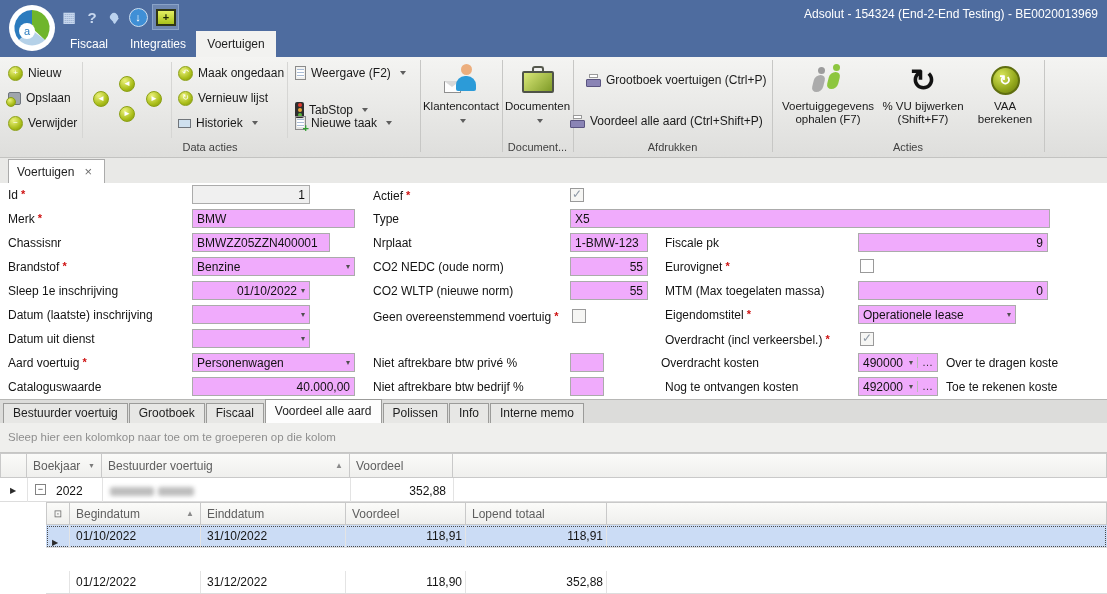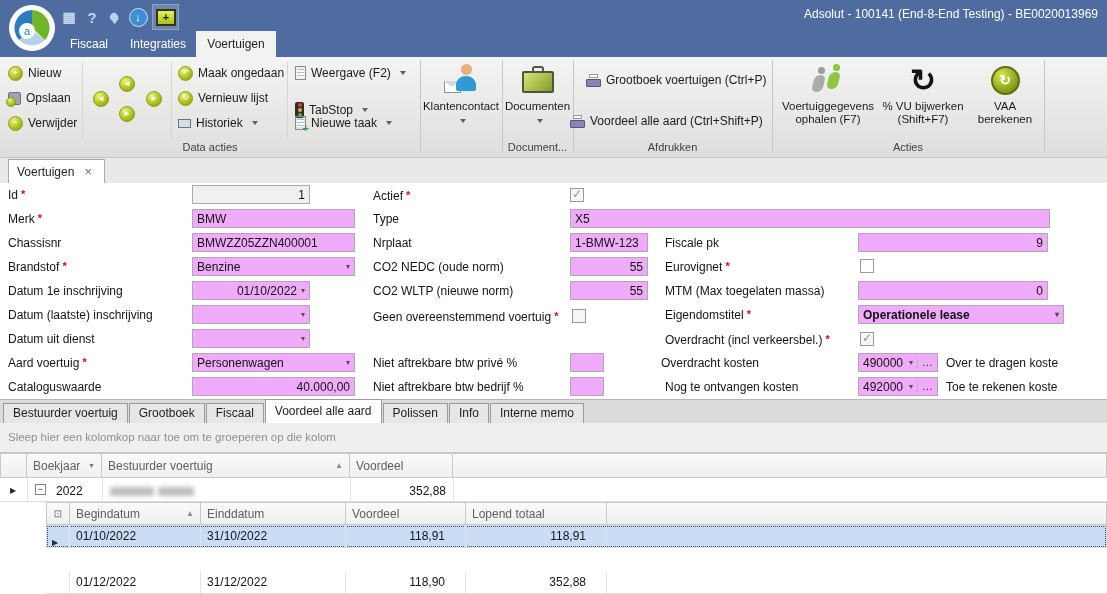--- a/index.html
+++ b/index.html
@@ -117,21 +117,21 @@
   .grow-line{position:absolute;width:1px;background:#E3E3E3;}
   .expand{position:absolute;font-size:8px;color:#2B2B2B;}
   .colbox{position:absolute;width:11px;height:11px;box-sizing:border-box;border:1px solid #828282;background:#fff;
           font-size:9px;line-height:8px;text-align:center;color:#333;}
   .gtext{position:absolute;font-size:12px;color:#111;white-space:nowrap;}
   .blurseg{position:absolute;height:9px;background:#BDBDBD;border-radius:2px;filter:blur(2px);}
   .drow{position:absolute;left:46px;width:1061px;height:23px;box-sizing:border-box;border-bottom:1px solid #DDDDDD;background:#fff;}
   .drow.selrow{background:#CBDCF5;outline:1px dotted #4A4A4A;outline-offset:-2px;}
   .dcell{position:absolute;top:0;height:22px;line-height:22px;font-size:12px;color:#141414;box-sizing:border-box;
          border-right:1px solid #E4E4E4;overflow:hidden;white-space:nowrap;padding:0 6px;}
-  .dcell.num{text-align:right;padding-right:20px;}
+  .dcell.num{text-align:right;padding-right:3px;}
   .c-ind{left:0;width:24px;padding:0;}
   .c-beg{left:24px;width:131px;}
   .c-eind{left:155px;width:145px;}
   .c-voor{left:300px;width:120px;}
   .c-lop{left:420px;width:141px;}
   .c-fill{left:561px;width:500px;border-right:none;}
 </style>
 </head>
 <body>
 
@@ -154,21 +154,21 @@
         <i class="pinhead"></i>
         <i class="pintail"></i>
       </span>
     <div class="qi-hl"></div>
     <span class="qi" style="left:128px;width:20px;">
         <span class="dlcirc">↓</span>
       </span>
     <span class="qi" style="left:156px;width:20px;">
         <span class="addbox">+</span>
       </span>
-    <div class="title">Adsolut - 100141 (End-8-End Testing) - BE0020013969</div>
+    <div class="title">Adsolut - 154324 (End-2-End Testing) - BE0020013969</div>
     <div class="rtab" style="left:58px;width:62px;">Fiscaal</div>
     <div class="rtab" style="left:122px;width:72px;">Integraties</div>
     <div class="rtab active" style="left:196px;width:80px;">Voertuigen</div>
   </div>
 
   <div class="ribbon">
     <div class="isep" style="left:82px;"></div>
     <div class="isep" style="left:171px;"></div>
     <div class="isep" style="left:287px;"></div>
     <div class="vsep" style="left:420px;"></div>
@@ -311,27 +311,27 @@
     </div>
   </div>
 
   <div class="formarea"></div>
 
   <div class="lbl req" style="left:8px;top:188px;">Id</div>
   <input class="fld ro r" style="left: 192px; top: 185px; width: 118px;" readonly="" value="1">
   <div class="lbl req" style="left:8px;top:212px;">Merk</div>
   <input class="fld" style="left: 192px; top: 209px; width: 163px;" value="BMW">
   <div class="lbl" style="left:8px;top:236px;">Chassisnr</div>
-  <input class="fld" style="left: 192px; top: 233px; width: 163px;" value="BMWZZ05ZZN400001">
+  <input class="fld" style="left: 192px; top: 233px; width: 138px;" value="BMWZZ05ZZN400001">
   <div class="lbl req" style="left:8px;top:260px;">Brandstof</div>
   <div class="fld sel" style="left:192px;top:257px;width:163px;">
     <span class="val">Benzine</span>
     <span class="arr">▾</span>
   </div>
-  <div class="lbl" style="left:8px;top:284px;">Datum 1e inschrijving</div>
+  <div class="lbl" style="left:8px;top:284px;">Sleep 1e inschrijving</div>
   <div class="fld sel" style="left:192px;top:281px;width:118px;">
     <span class="val r">01/10/2022</span>
     <span class="arr">▾</span>
   </div>
   <div class="lbl" style="left:8px;top:308px;">Datum (laatste) inschrijving</div>
   <div class="fld sel" style="left:192px;top:305px;width:118px;">
     <span class="val r"></span>
     <span class="arr">▾</span>
   </div>
   <div class="lbl" style="left:8px;top:332px;">Datum uit dienst</div>
@@ -366,21 +366,21 @@
   <div class="lbl" style="left:373px;top:380px;">Niet aftrekbare btw bedrijf %</div>
   <input class="fld r" style="left: 570px; top: 377px; width: 34px;" value="">
 
   <div class="lbl" style="left:665px;top:236px;">Fiscale pk</div>
   <input class="fld r" style="left: 858px; top: 233px; width: 190px;" value="9">
   <div class="lbl req" style="left:665px;top:260px;">Eurovignet</div>
   <div class="cb" style="left:860px;top:259px;"></div>
   <div class="lbl" style="left:665px;top:284px;">MTM (Max toegelaten massa)</div>
   <input class="fld r" style="left: 858px; top: 281px; width: 190px;" value="0">
   <div class="lbl req" style="left:665px;top:308px;">Eigendomstitel</div>
-  <div class="fld sel" style="left:858px;top:305px;width:206px;font-weight:bold;">
+  <div class="fld sel" style="left:858px;top:305px;width:158px;">
     <span class="val">Operationele lease</span>
     <span class="arr">▾</span>
   </div>
   <div class="lbl req" style="left:665px;top:333px;">Overdracht (incl verkeersbel.)</div>
   <div class="cb dis on" style="left:860px;top:332px;">
       <span class="mark">✓</span>
     </div>
   <div class="lbl" style="left:661px;top:356px;">Overdracht kosten</div>
   <div class="fld sel" style="left:858px;top:353px;width:80px;">
     <span class="val">490000</span>

